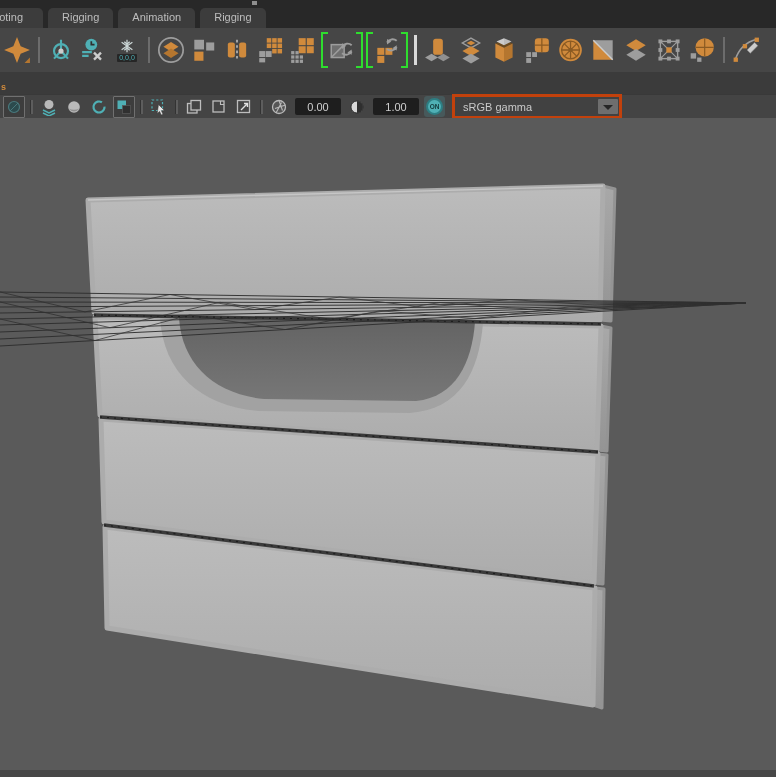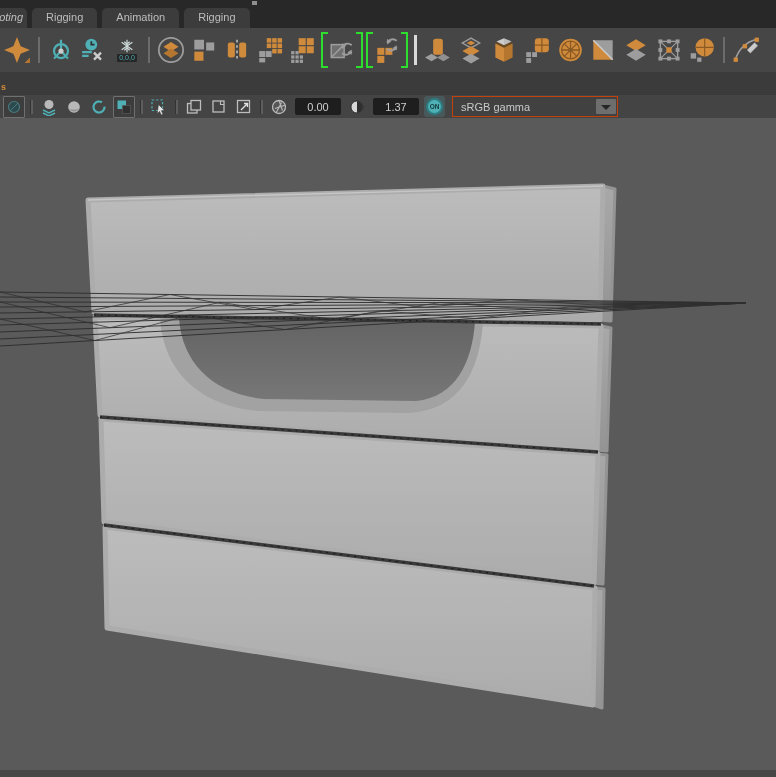--- a/index.html
+++ b/index.html
@@ -7,22 +7,22 @@
     position:relative;width:776px;height:777px;overflow:hidden;
     background:var(--viewport-bg,#5a5a5a);
     font-family:"Liberation Sans", sans-serif;
     -webkit-font-smoothing:antialiased;
   }
   
   .tabbar{position:absolute;top:0;left:0;width:776px;height:28px;
     background:var(--tabbar-bg,#282828);display:flex;align-items:flex-end;gap:5px;box-sizing:border-box;}
   .tab{background:var(--tab-bg,#3c3c3c);color:var(--tab-text,#bdbdbd);font-size:11px;
     padding:3px 14px 5px;border-radius:5px 5px 0 0;white-space:nowrap;line-height:12px;cursor:default;}
-  .tab.clipped{width:23px;padding:3px 4px 5px 0;border-radius:0 5px 0 0;overflow:hidden;
-    display:flex;justify-content:flex-end;font-style:italic;}
+  .tab.clipped{width:23px;padding:3px 20px 5px 0;border-radius:0 5px 0 0;overflow:hidden;
+    display:flex;justify-content:flex-end;}
   .tick{position:absolute;left:252px;top:1px;width:5px;height:4px;background:#8f8f8f;}
   
   .shelf{position:absolute;top:28px;left:0;width:776px;height:44px;background:var(--shelf-bg,#464646);
     display:flex;align-items:center;gap:3px;padding:0 2px;box-sizing:border-box;}
   .sicon{width:30px;height:30px;display:flex;align-items:center;justify-content:center;flex:0 0 auto;}
   .sicon svg{width:28px;height:28px;display:block;}
   .sicon.freeze{flex-direction:column;gap:0;}
   .sicon.freeze svg{width:20px;height:16px;}
   .freeze-label{font-size:7px;line-height:8px;color:var(--teal,#4fb0b5);background:#262626;padding:0 2px;border-radius:1px;}
   .ssep{width:2px;height:26px;background:#6c6c6c;margin:0 3px;flex:0 0 auto;}
@@ -41,21 +41,21 @@
   .picon{width:22px;height:22px;display:flex;align-items:center;justify-content:center;flex:0 0 auto;}
   .picon svg{width:18px;height:18px;display:block;}
   .pbtn{background:#3d3d3d;border:1px solid #707070;box-sizing:border-box;border-radius:1px;}
   .psep{width:2px;height:14px;background:#5d5d5d;border-left:1px solid #333;margin:0 2px;flex:0 0 auto;}
   .pfield{width:46px;height:17px;background:var(--field-bg,#1e1e1e);color:#cfcfcf;font-size:11px;
     display:flex;align-items:center;justify-content:center;border-radius:2px;margin:0 2px;flex:0 0 auto;}
   .onwrap{width:21px;height:21px;background:#47595b;border-radius:3px;display:flex;align-items:center;justify-content:center;flex:0 0 auto;}
   .oncirc{width:17px;height:17px;border-radius:50%;background:var(--teal,#4fb0b5);border:2px solid #2d7e83;
     box-sizing:border-box;display:flex;align-items:center;justify-content:center;
     font-size:6.5px;font-weight:bold;color:#12383a;letter-spacing:0;}
-  .dropdown{width:164px;height:19px;background:#414141;border:1px solid #c2410c;display:flex;align-items:center;
+  .dropdown{width:164px;height:19px;background:#414141;border:3px solid #c2410c;display:flex;align-items:center;
     margin-left:4px;flex:0 0 auto;}
   .dtext{flex:1;color:#c9c9c9;font-size:11px;padding-left:8px;white-space:nowrap;overflow:hidden;}
   .darrow{width:20px;height:15px;margin-right:1px;background:#6e6e6e;border-radius:1px;position:relative;flex:0 0 auto;}
   .darrow::after{content:"";position:absolute;left:5px;top:6px;border-left:5px solid transparent;
     border-right:5px solid transparent;border-top:5px solid #262626;}
   
   .viewport{position:absolute;top:118px;left:0;width:776px;height:652px;background:var(--viewport-bg,#5a5a5a);}
   .viewport svg{display:block;}
   .bottomstrip{position:absolute;top:770px;left:0;width:776px;height:7px;background:var(--bottom-strip,#474747);}
 </style>
@@ -360,21 +360,21 @@
           <path d="M9,2.5 L12.5,12.5 M15.5,7 L5,10.5 M6,15 L11.5,4.5" stroke="#b9b9b9" stroke-width="1.1"></path>
         </svg>
       </div>
       <div class="pfield">0.00</div>
       <div class="picon">
         <svg viewBox="0 0 18 18">
           <circle cx="9" cy="9" r="6" fill="#d8d8d8" stroke="#222" stroke-width="0.8"></circle>
           <path d="M9,3 A6,6 0 0 1 9,15 Z" fill="#2f2f2f"></path>
         </svg>
       </div>
-      <div class="pfield">1.37</div>
+      <div class="pfield">1.00</div>
       <div class="onwrap">
         <div class="oncirc">ON</div>
       </div>
       <div class="dropdown">
         <span class="dtext">sRGB gamma</span>
         <div class="darrow"></div>
       </div>
     </div>
   <div class="viewport">
     <svg id="scene" width="776" height="652" viewBox="0 0 776 652">

